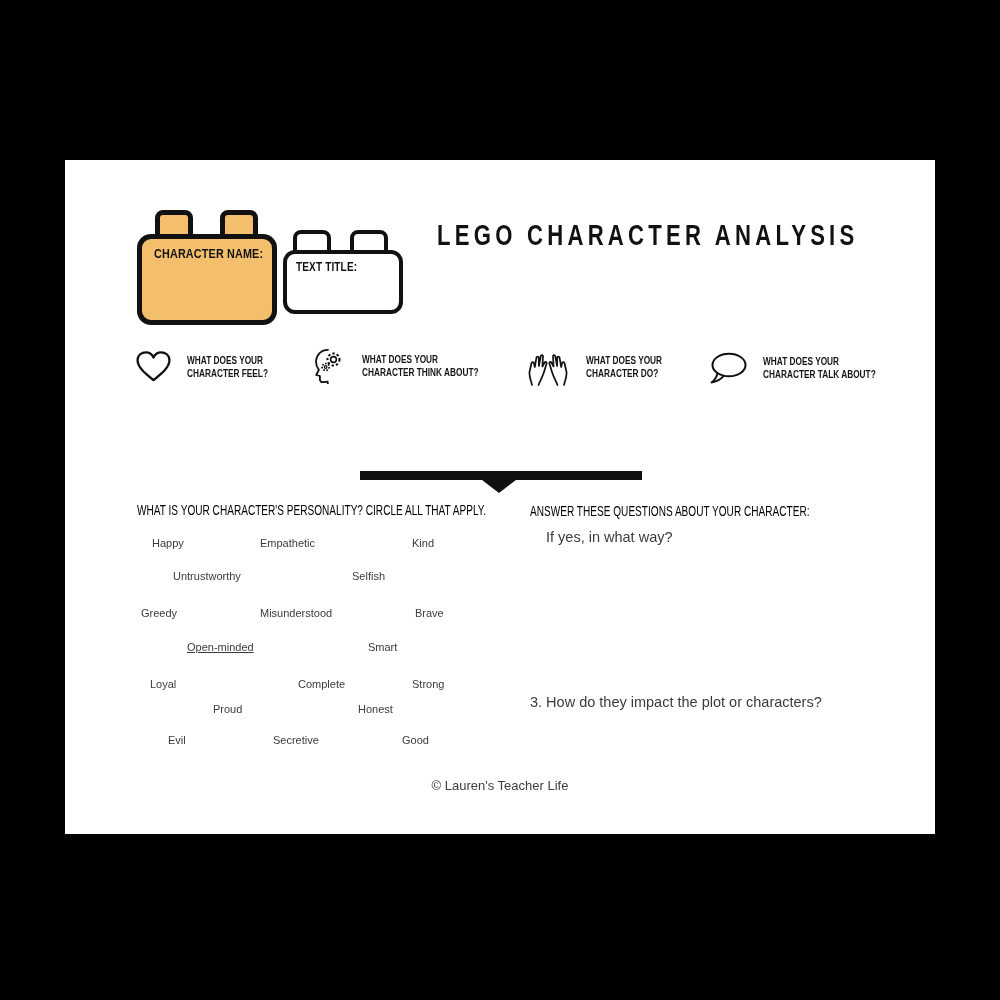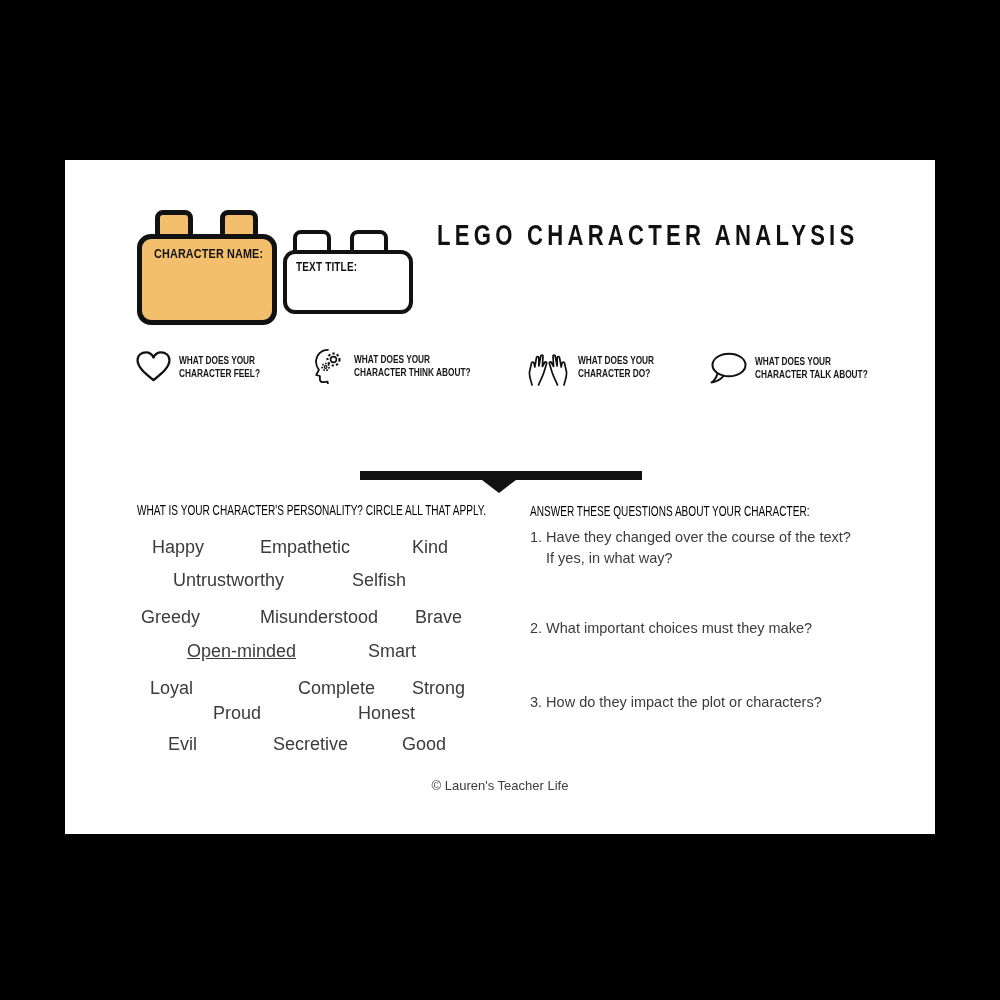--- a/index.html
+++ b/index.html
@@ -33,56 +33,56 @@
   .title{
     font-size:26px;letter-spacing:5px;font-weight:700;color:#111;
     transform:scale(0.85,1.12);transform-origin:left top;white-space:nowrap;
   }
   .desc{
     font-size:13px;font-style:italic;color:#404040;line-height:1.46;
     white-space:pre-line;margin:0;width:440px;
   }
 
   
-  .icon-item{position:absolute;display:flex;align-items:center;gap:7px;}
+  .icon-item{position:absolute;display:flex;align-items:center;gap:15px;}
   .icon-item .glyph{flex:0 0 auto;display:block;}
   .icon-label{font-size:11.5px;line-height:13px;}
   .icon-label div{white-space:nowrap;}
 
   
   .divider-bar{position:absolute;left:295px;top:311px;width:282px;height:9px;background:#111;}
   .divider-arrow{
     position:absolute;left:417px;top:320px;width:0;height:0;
     border-left:17px solid transparent;border-right:17px solid transparent;
     border-top:13px solid #111;
   }
 
   
   .col-heading{font-size:14px;transform:scale(0.72,1.05);transform-origin:left top;}
   .words{position:absolute;left:0;top:0;width:870px;height:674px;pointer-events:none;}
   .word{
-    position:absolute;font-size:18px;color:#3b3b3b;white-space:nowrap;
+    position:absolute;font-size:11px;color:#3b3b3b;white-space:nowrap;
   }
   .question{position:absolute;font-size:14.5px;color:#3b3b3b;line-height:1.45;}
   .q-line2{padding-left:16px;}
   .footer{
     position:absolute;left:0;top:618px;width:870px;text-align:center;
     font-size:13px;color:#3d3d3d;
   }
 </style>
 </head>
 <body>
 
 <div class="stage">
   <div class="paper">
 
     <div class="brick-white">
       <div class="stud abs" style="left:228px;top:70px;width:38px;height:32px;"></div>
       <div class="stud abs" style="left:285px;top:70px;width:38px;height:32px;"></div>
-      <div class="brick-body abs" style="left:218px;top:90px;width:130px;height:64px;">
+      <div class="brick-body abs" style="left:218px;top:90px;width:120px;height:64px;">
         <span class="brick-label" style="left:9px;top:6px;font-size:12.5px;">TEXT TITLE:</span>
       </div>
     </div>
 
     <div class="brick-orange">
       <div class="stud brick-fill abs" style="left: 90px; top: 50px; width: 38px; height: 36px; background: rgb(244, 191, 108);"></div>
       <div class="stud brick-fill abs" style="left: 155px; top: 50px; width: 38px; height: 36px; background: rgb(244, 191, 108);"></div>
       <div class="brick-body brick-fill abs" style="left: 72px; top: 74px; width: 140px; height: 91px; background: rgb(244, 191, 108);">
         <span class="brick-label" style="left:12px;top:7px;font-size:13.5px;">CHARACTER NAME:</span>
       </div>
@@ -159,26 +159,21 @@
         <span class="word" style="left: 148px; top: 543px;">Proud</span>
         <span class="word" style="left: 293px; top: 543px;">Honest</span>
         <span class="word" style="left: 103px; top: 574px;">Evil</span>
         <span class="word" style="left: 208px; top: 574px;">Secretive</span>
         <span class="word" style="left: 337px; top: 574px;">Good</span>
       </div>
 
     <div class="col-heading abs" style="left:465px;top:342px;">ANSWER THESE QUESTIONS ABOUT YOUR CHARACTER:</div>
 
     <div class="question" style="left:465px;top:367px;">
-      <div>1. Have they changed over the course of the text?</div>
       <div class="q-line2">If yes, in what way?</div>
-    </div>
-    <div class="question" style="left:465px;top:458px;">
-      <div>2. What important choices must they make?</div>
-      <div class="q-line2"></div>
     </div>
     <div class="question" style="left:465px;top:532px;">
       <div>3. How do they impact the plot or characters?</div>
       <div class="q-line2"></div>
     </div>
 
     <div class="footer">© Lauren's Teacher Life</div>
 
   </div>
 </div>

